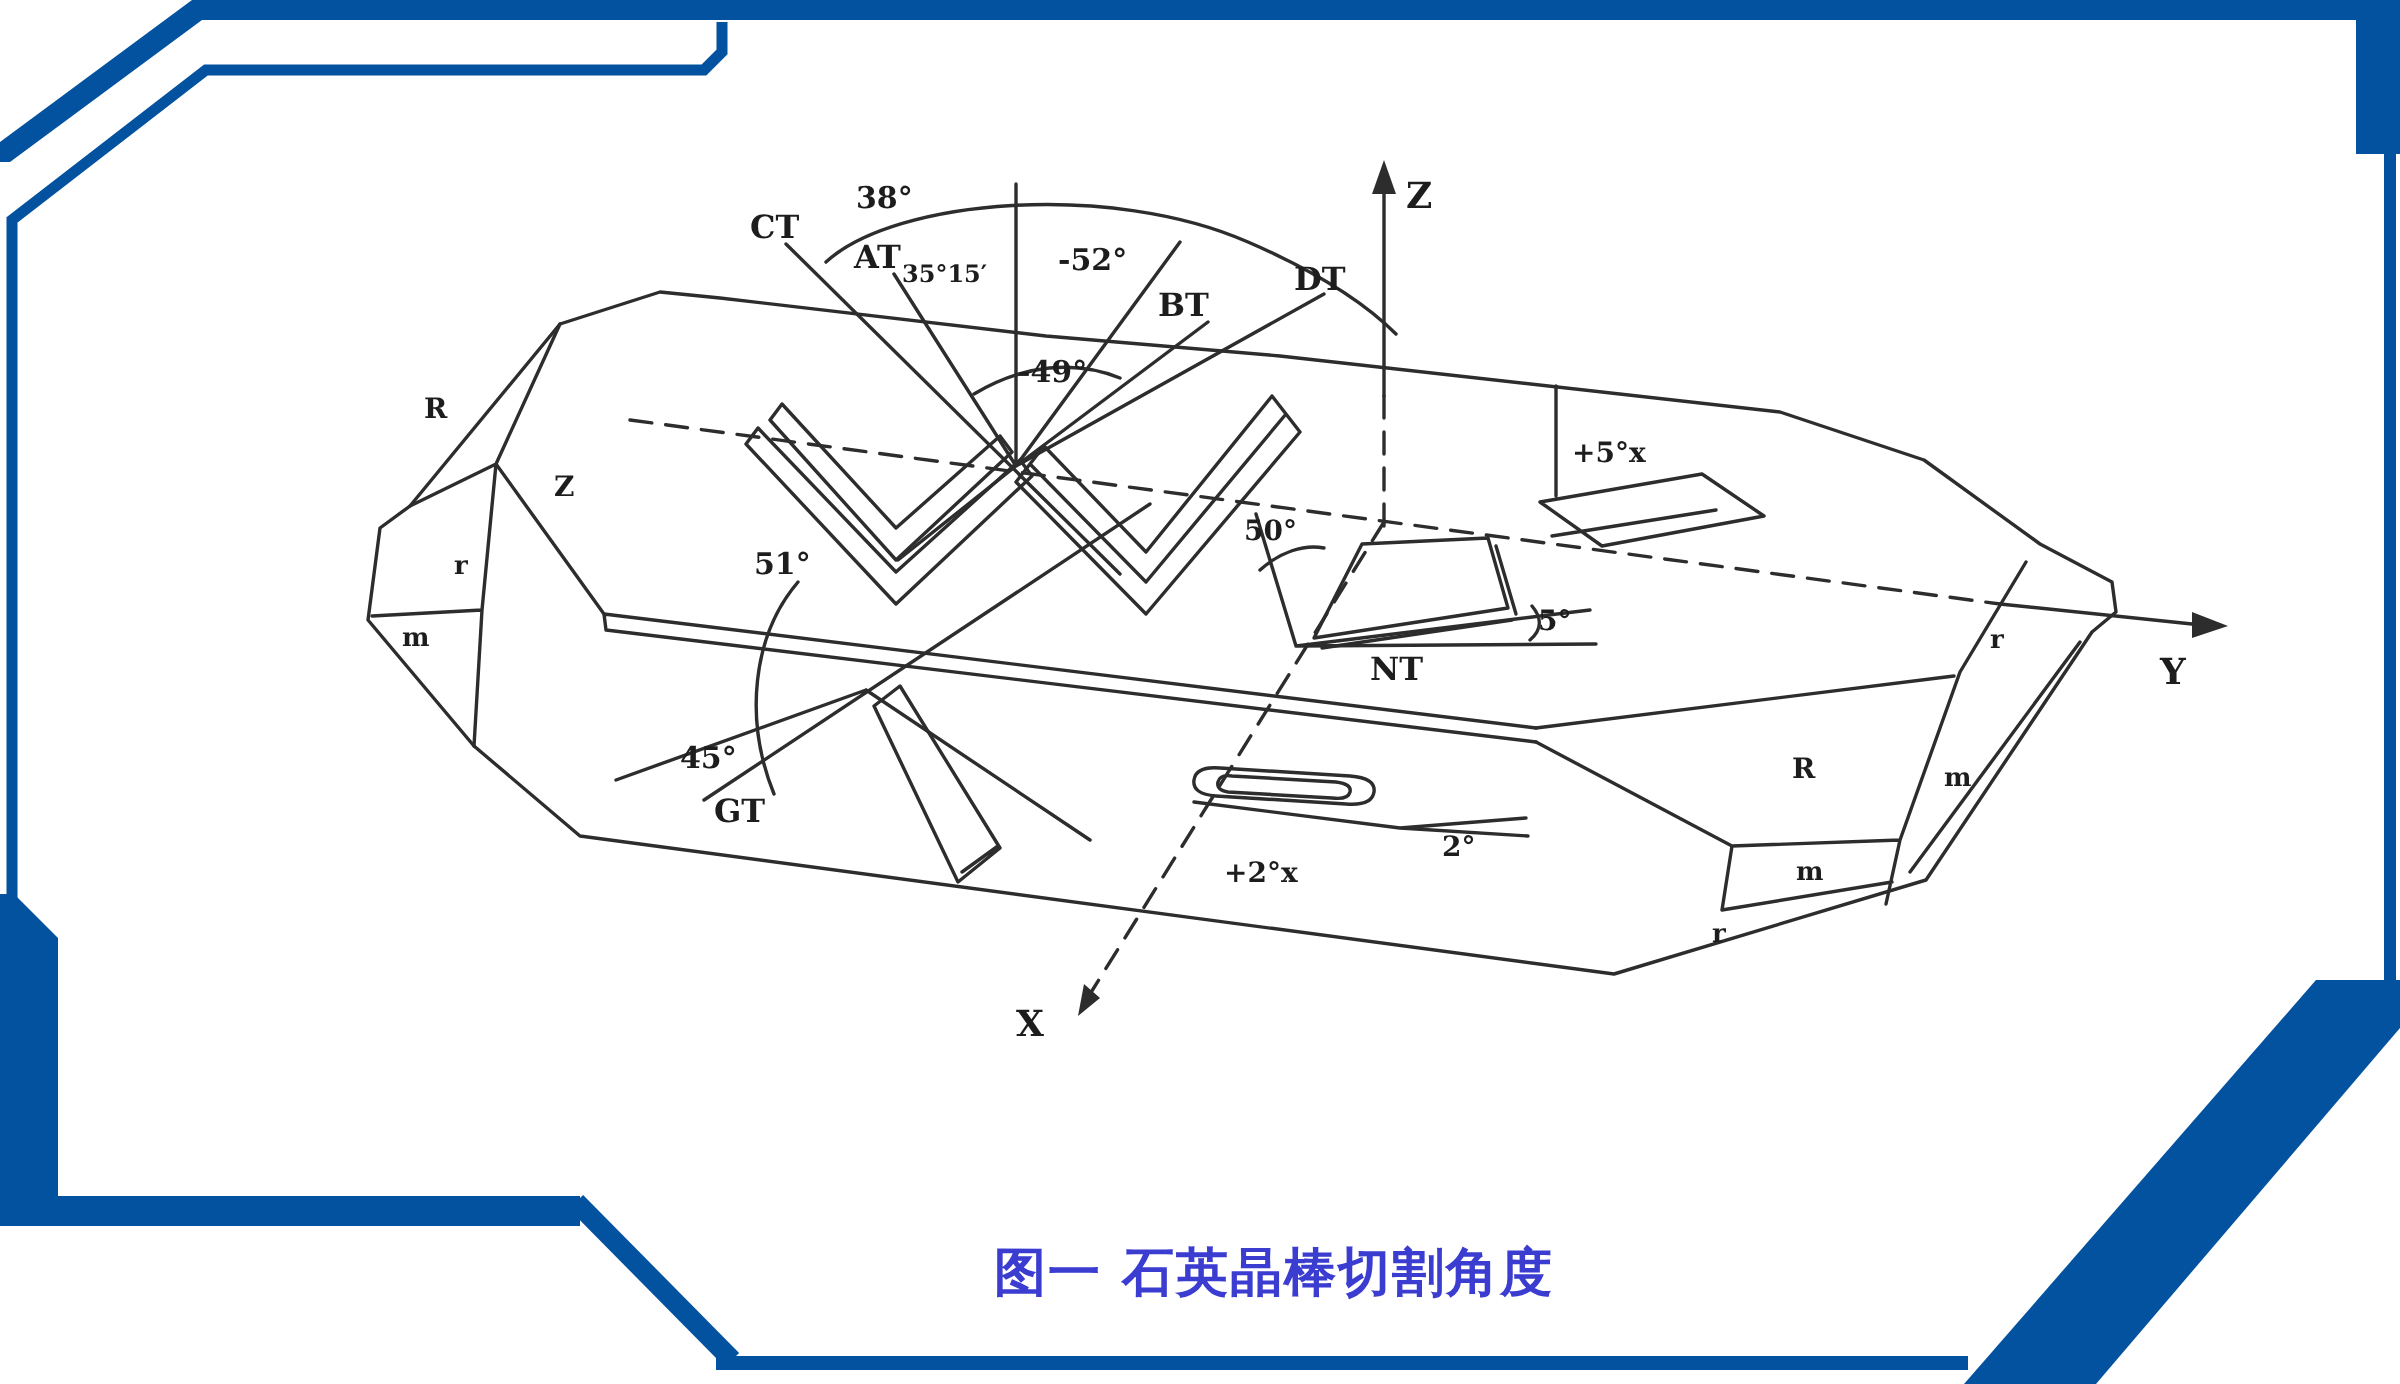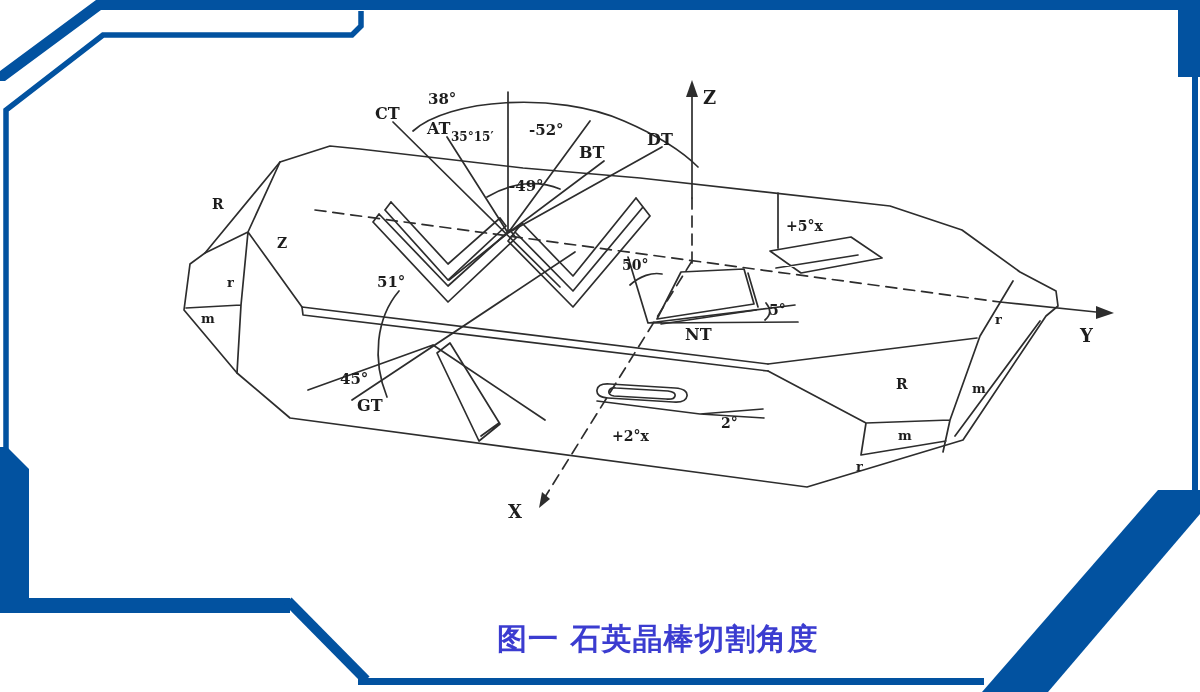--- a/index.html
+++ b/index.html
@@ -5,21 +5,21 @@
   html,body { margin:0; padding:0; background:#ffffff; }
   .stage {
     position:relative; width:1200px; height:692px;
     background:#ffffff; overflow:hidden;
     font-family:"Liberation Sans", sans-serif;
   }
   .stage svg { position:absolute; left:0; top:0; }
   .caption {
     position:absolute; left:497px; top:619px;
     font-family:"DejaVu Sans", sans-serif;
-    font-size:30px; font-weight:bold; letter-spacing:1px;
+    font-size:26px; font-weight:bold; letter-spacing:1px;
     color:#3b3cd0; white-space:nowrap;
   }
   text.dlabel { font-family:"DejaVu Serif", serif; font-weight:bold; fill:#1d1d1d; }
   .lines path, .lines polyline { fill:none; stroke:#2d2d2d; stroke-width:1.7;
     stroke-linecap:round; stroke-linejoin:round; }
   .lines .dash { stroke-dasharray:11 7; }
   .lines .arrow { fill:#2d2d2d; stroke:none; }
 </style>
 </head>
 <body>

